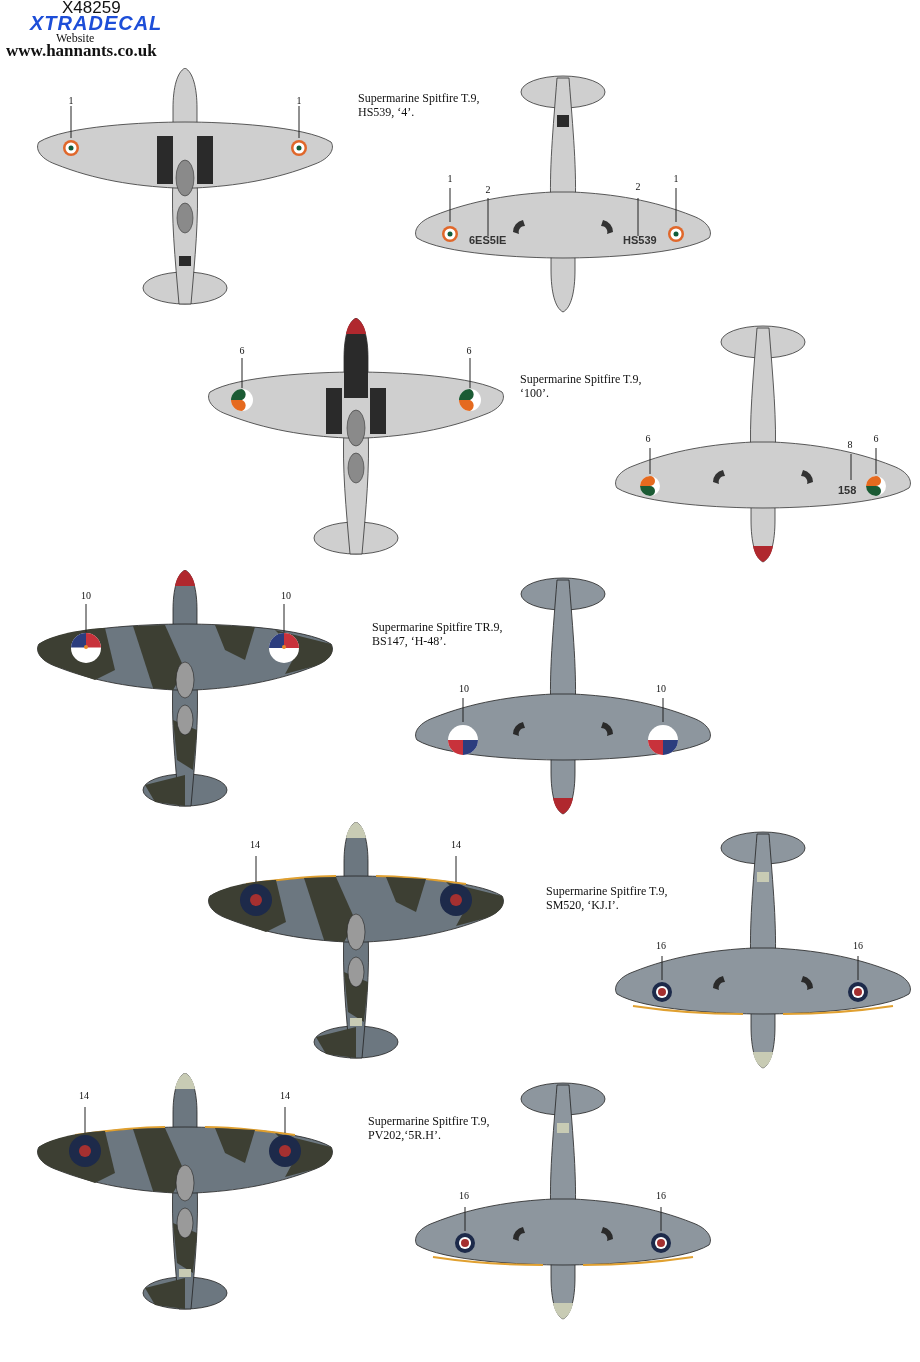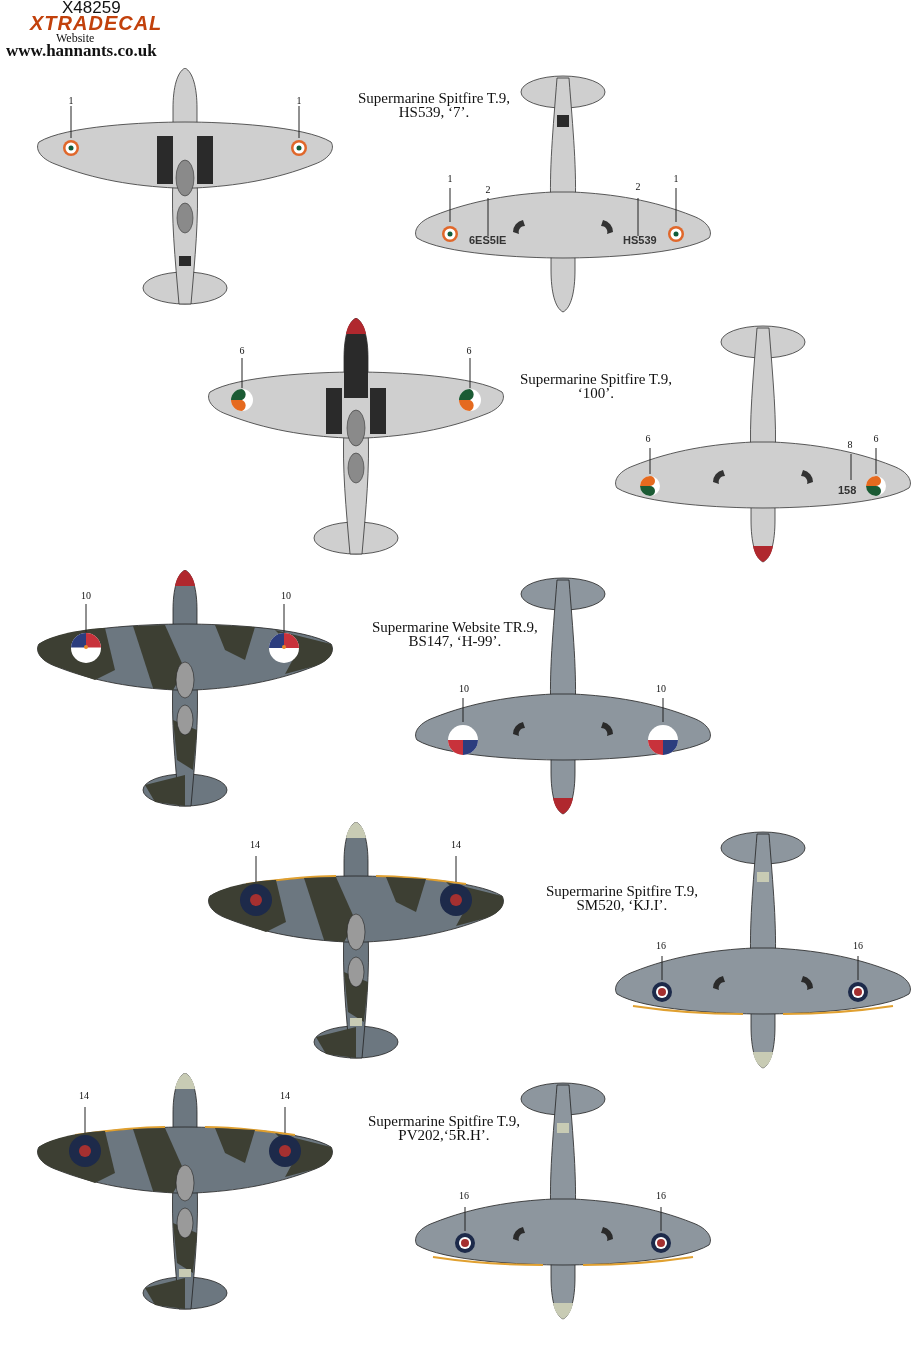--- a/index.html
+++ b/index.html
@@ -1,22 +1,22 @@
 <!DOCTYPE html>
 <html><head>
 <meta charset="utf-8">
 <style>
   html,body{margin:0;padding:0;background:#ffffff;}
   body{width:920px;height:1362px;position:relative;overflow:hidden;font-family:"Liberation Serif","DejaVu Serif",serif;color:#111;}
   .logo{position:absolute;left:4px;top:0;width:160px;height:62px;}
   .logo .code{position:absolute;left:58px;top:-2px;font-family:"Liberation Sans",sans-serif;font-size:17px;color:#111;letter-spacing:0px;}
-  .logo .brand{position:absolute;left:26px;top:12px;font-family:"Liberation Sans",sans-serif;font-weight:bold;font-style:italic;font-size:20px;letter-spacing:1px;color:#c2410c;}
+  .logo .brand{position:absolute;left:26px;top:12px;font-family:"Liberation Sans",sans-serif;font-weight:bold;font-style:italic;font-size:20px;letter-spacing:1px;color:#1d4ed8;}
   .logo .web-label{position:absolute;left:52px;top:31px;font-size:12px;}
   .logo .url{position:absolute;left:2px;top:41px;font-size:17px;white-space:nowrap;font-weight:bold;}
-  .caption{position:absolute;font-size:15px;text-align:center;line-height:14px;white-space:nowrap;}
+  .caption{position:absolute;font-size:12px;text-align:left;line-height:14px;white-space:nowrap;}
   .plane{position:absolute;}
   .callout{position:absolute;font-size:10px;text-align:center;width:20px;margin-left:-10px;}
 </style>
 </head>
 <body>
 
 <svg width="0" height="0" style="position:absolute">
   <defs>
 
     <g id="upper-outline">
@@ -38,21 +38,21 @@
 
 <div class="logo">
   <span class="code">X48259</span>
   <span class="brand">XTRADECAL</span>
   <span class="web-label">Website</span>
   <span class="url">www.hannants.co.uk</span>
 </div>
 
 <div class="caption" style="left:358px;top:91px;">
   <div>Supermarine Spitfire T.9,</div>
-  <div>HS539, ‘7’.</div>
+  <div>HS539, ‘4’.</div>
 </div>
 
 <svg class="plane" style="left:35px;top:68px;" width="300" height="250" viewBox="0 0 300 250">
   <g fill="#cfcfcf" stroke="#333" stroke-width="0.8">
       <use href="#upper-outline"></use>
     </g>
   <rect x="122" y="68" width="16" height="48" fill="#2a2a2a"></rect>
   <rect x="162" y="68" width="16" height="48" fill="#2a2a2a"></rect>
   <ellipse cx="150" cy="110" rx="9" ry="18" fill="#8a8a8a" stroke="#333" stroke-width="0.6"></ellipse>
   <ellipse cx="150" cy="150" rx="8" ry="15" fill="#8a8a8a" stroke="#333" stroke-width="0.6"></ellipse>
@@ -153,22 +153,22 @@
   <path d="M200,162 a12,12 0 0 0 -10,-12 l-2,6 a6,6 0 0 1 6,8 z" fill="#333"></path>
   <line x1="37" y1="128" x2="37" y2="154" stroke="#222"></line>
     <line x1="263" y1="128" x2="263" y2="154" stroke="#222"></line>
   <line x1="238" y1="134" x2="238" y2="160" stroke="#222"></line>
 </svg>
 <div class="callout" style="left:648px;top:433px;">6</div>
 <div class="callout" style="left:850px;top:439px;">8</div>
 <div class="callout" style="left:876px;top:433px;">6</div>
 
 <div class="caption" style="left:372px;top:620px;">
-  <div>Supermarine Website TR.9,</div>
-  <div>BS147, ‘H-99’.</div>
+  <div>Supermarine Spitfire TR.9,</div>
+  <div>BS147, ‘H-48’.</div>
 </div>
 
 <svg class="plane" style="left:35px;top:570px;" width="300" height="250" viewBox="0 0 300 250">
   <g fill="#6c7780" stroke="#222" stroke-width="0.8">
       <use href="#upper-outline"></use>
     </g>
   <g fill="#3d3f33">
     <path d="M4,74 C20,62 60,58 70,58 L80,100 L60,110 L20,96 C4,90 0,80 4,74 Z"></path>
     <path d="M98,56 L130,55 L150,100 L138,120 L118,118 Z"></path>
     <path d="M180,55 L220,57 L210,90 L190,80 Z"></path>

